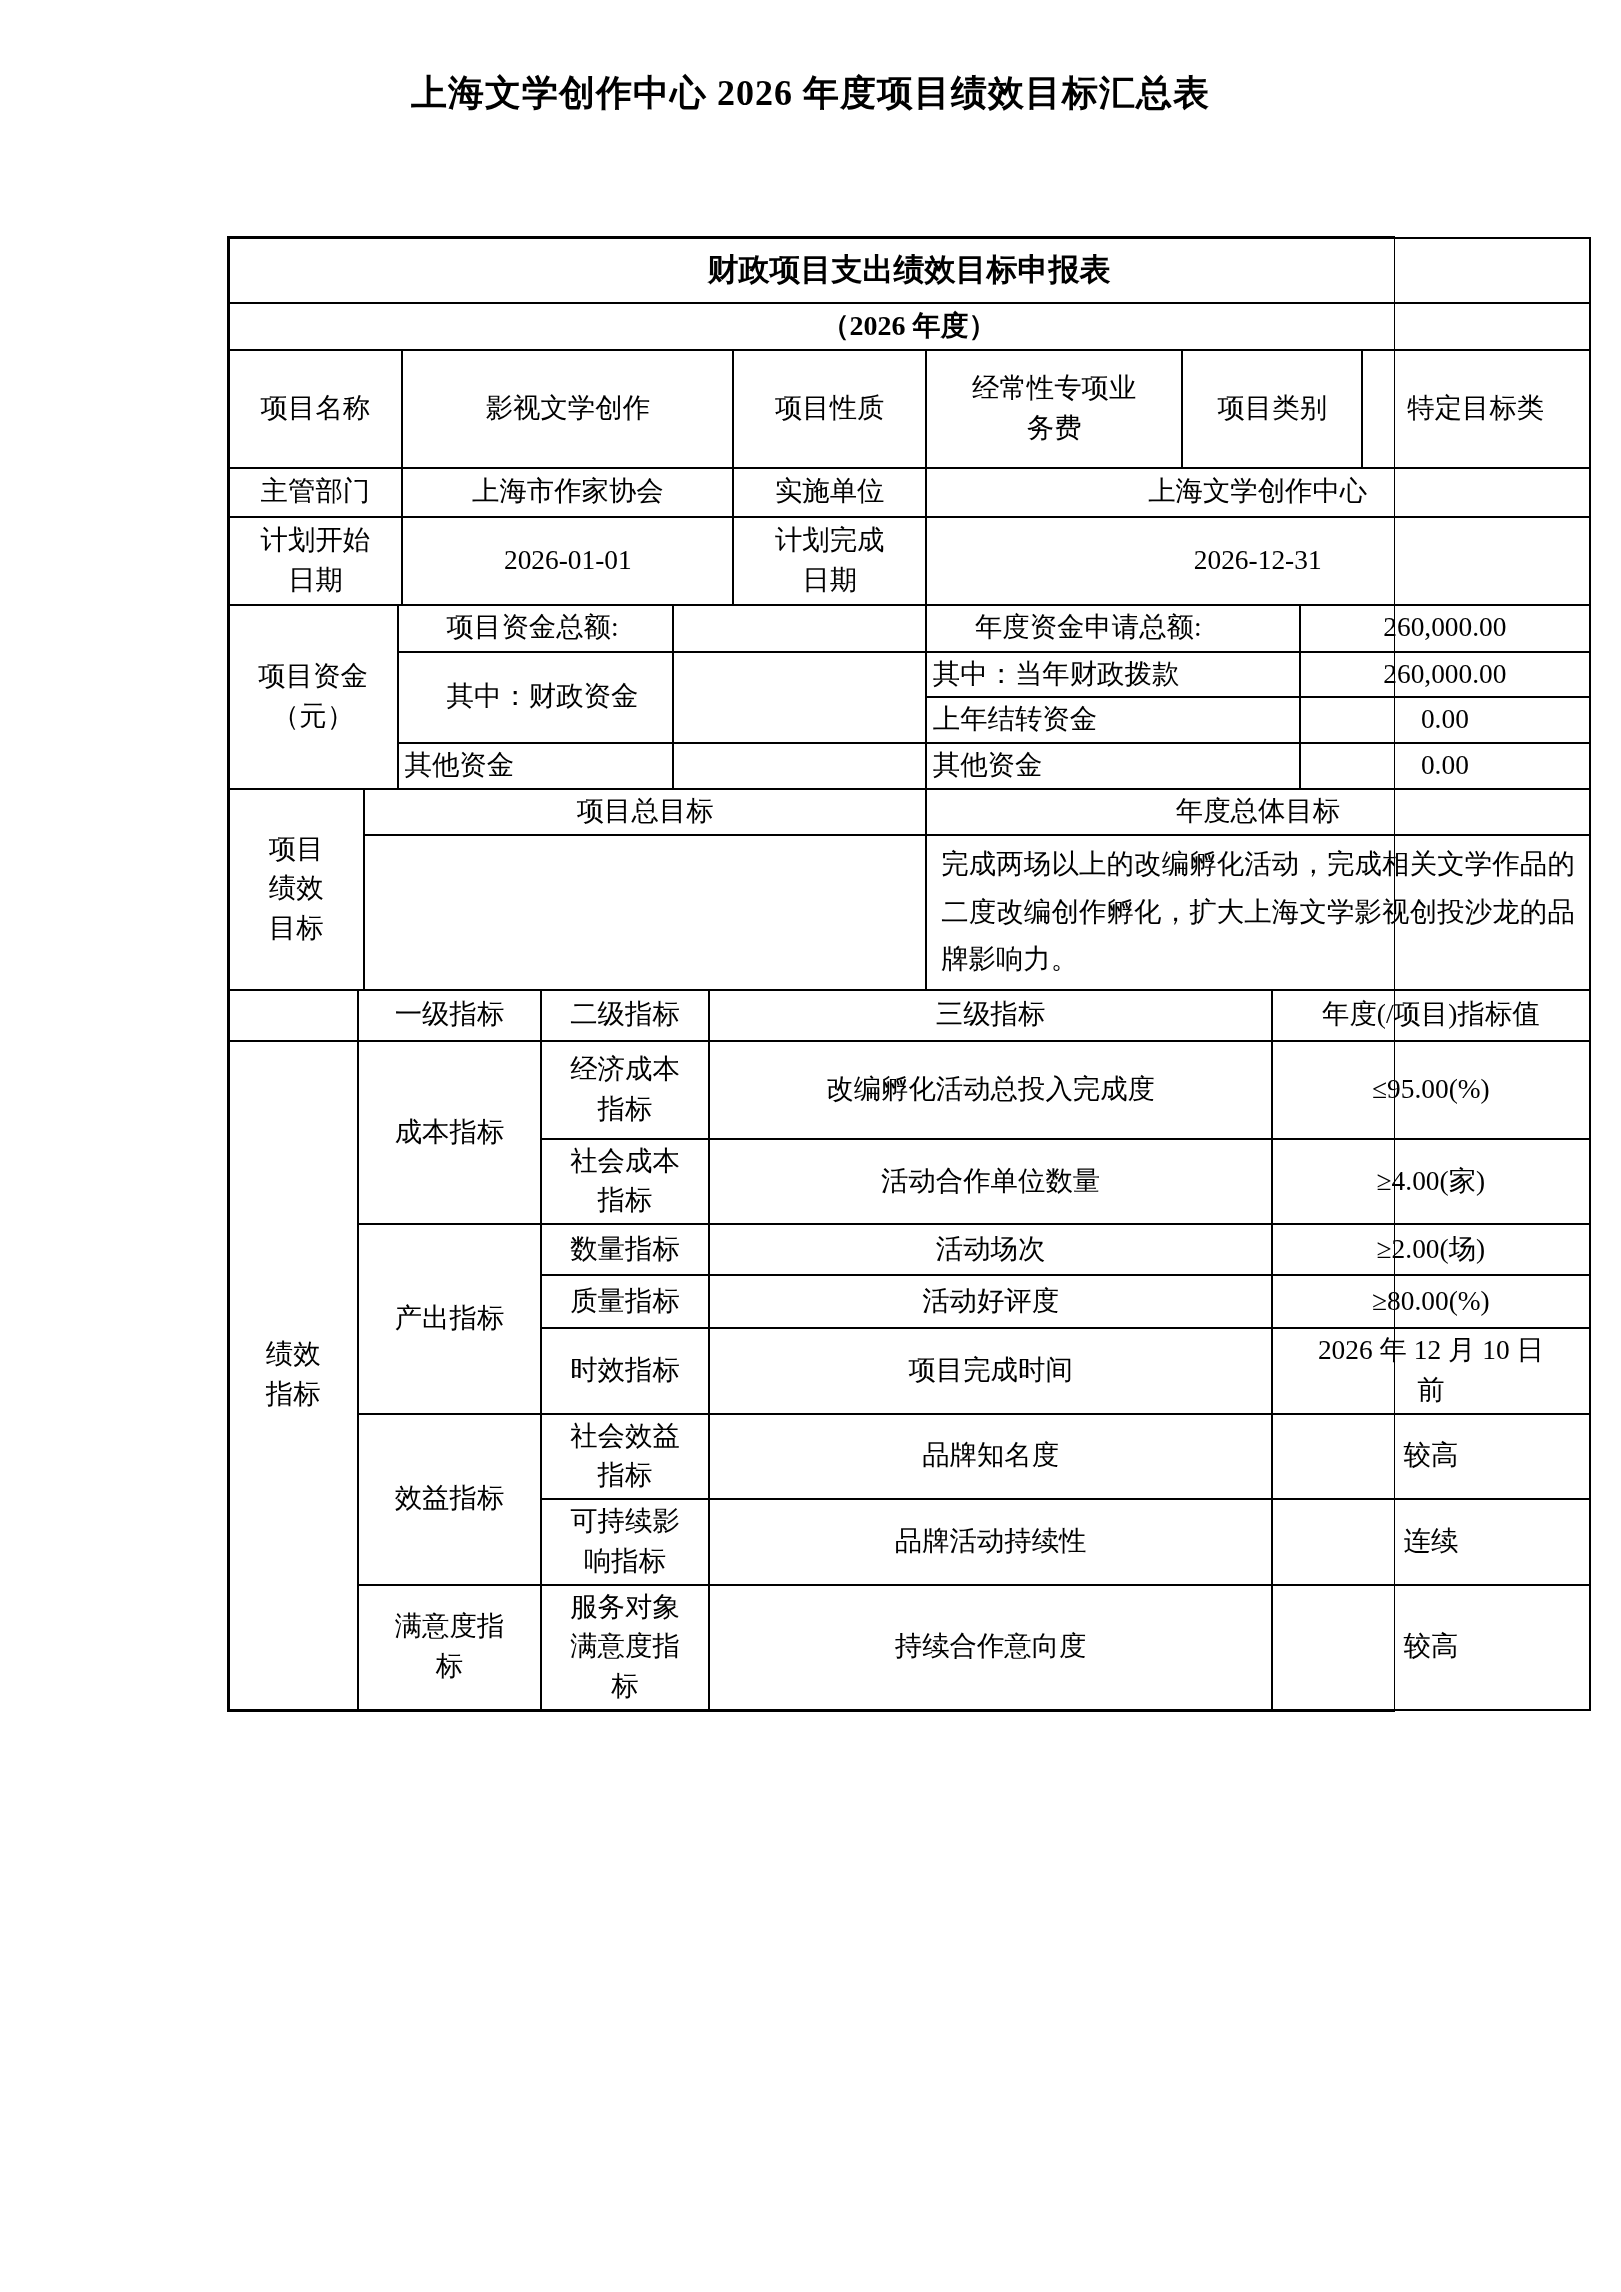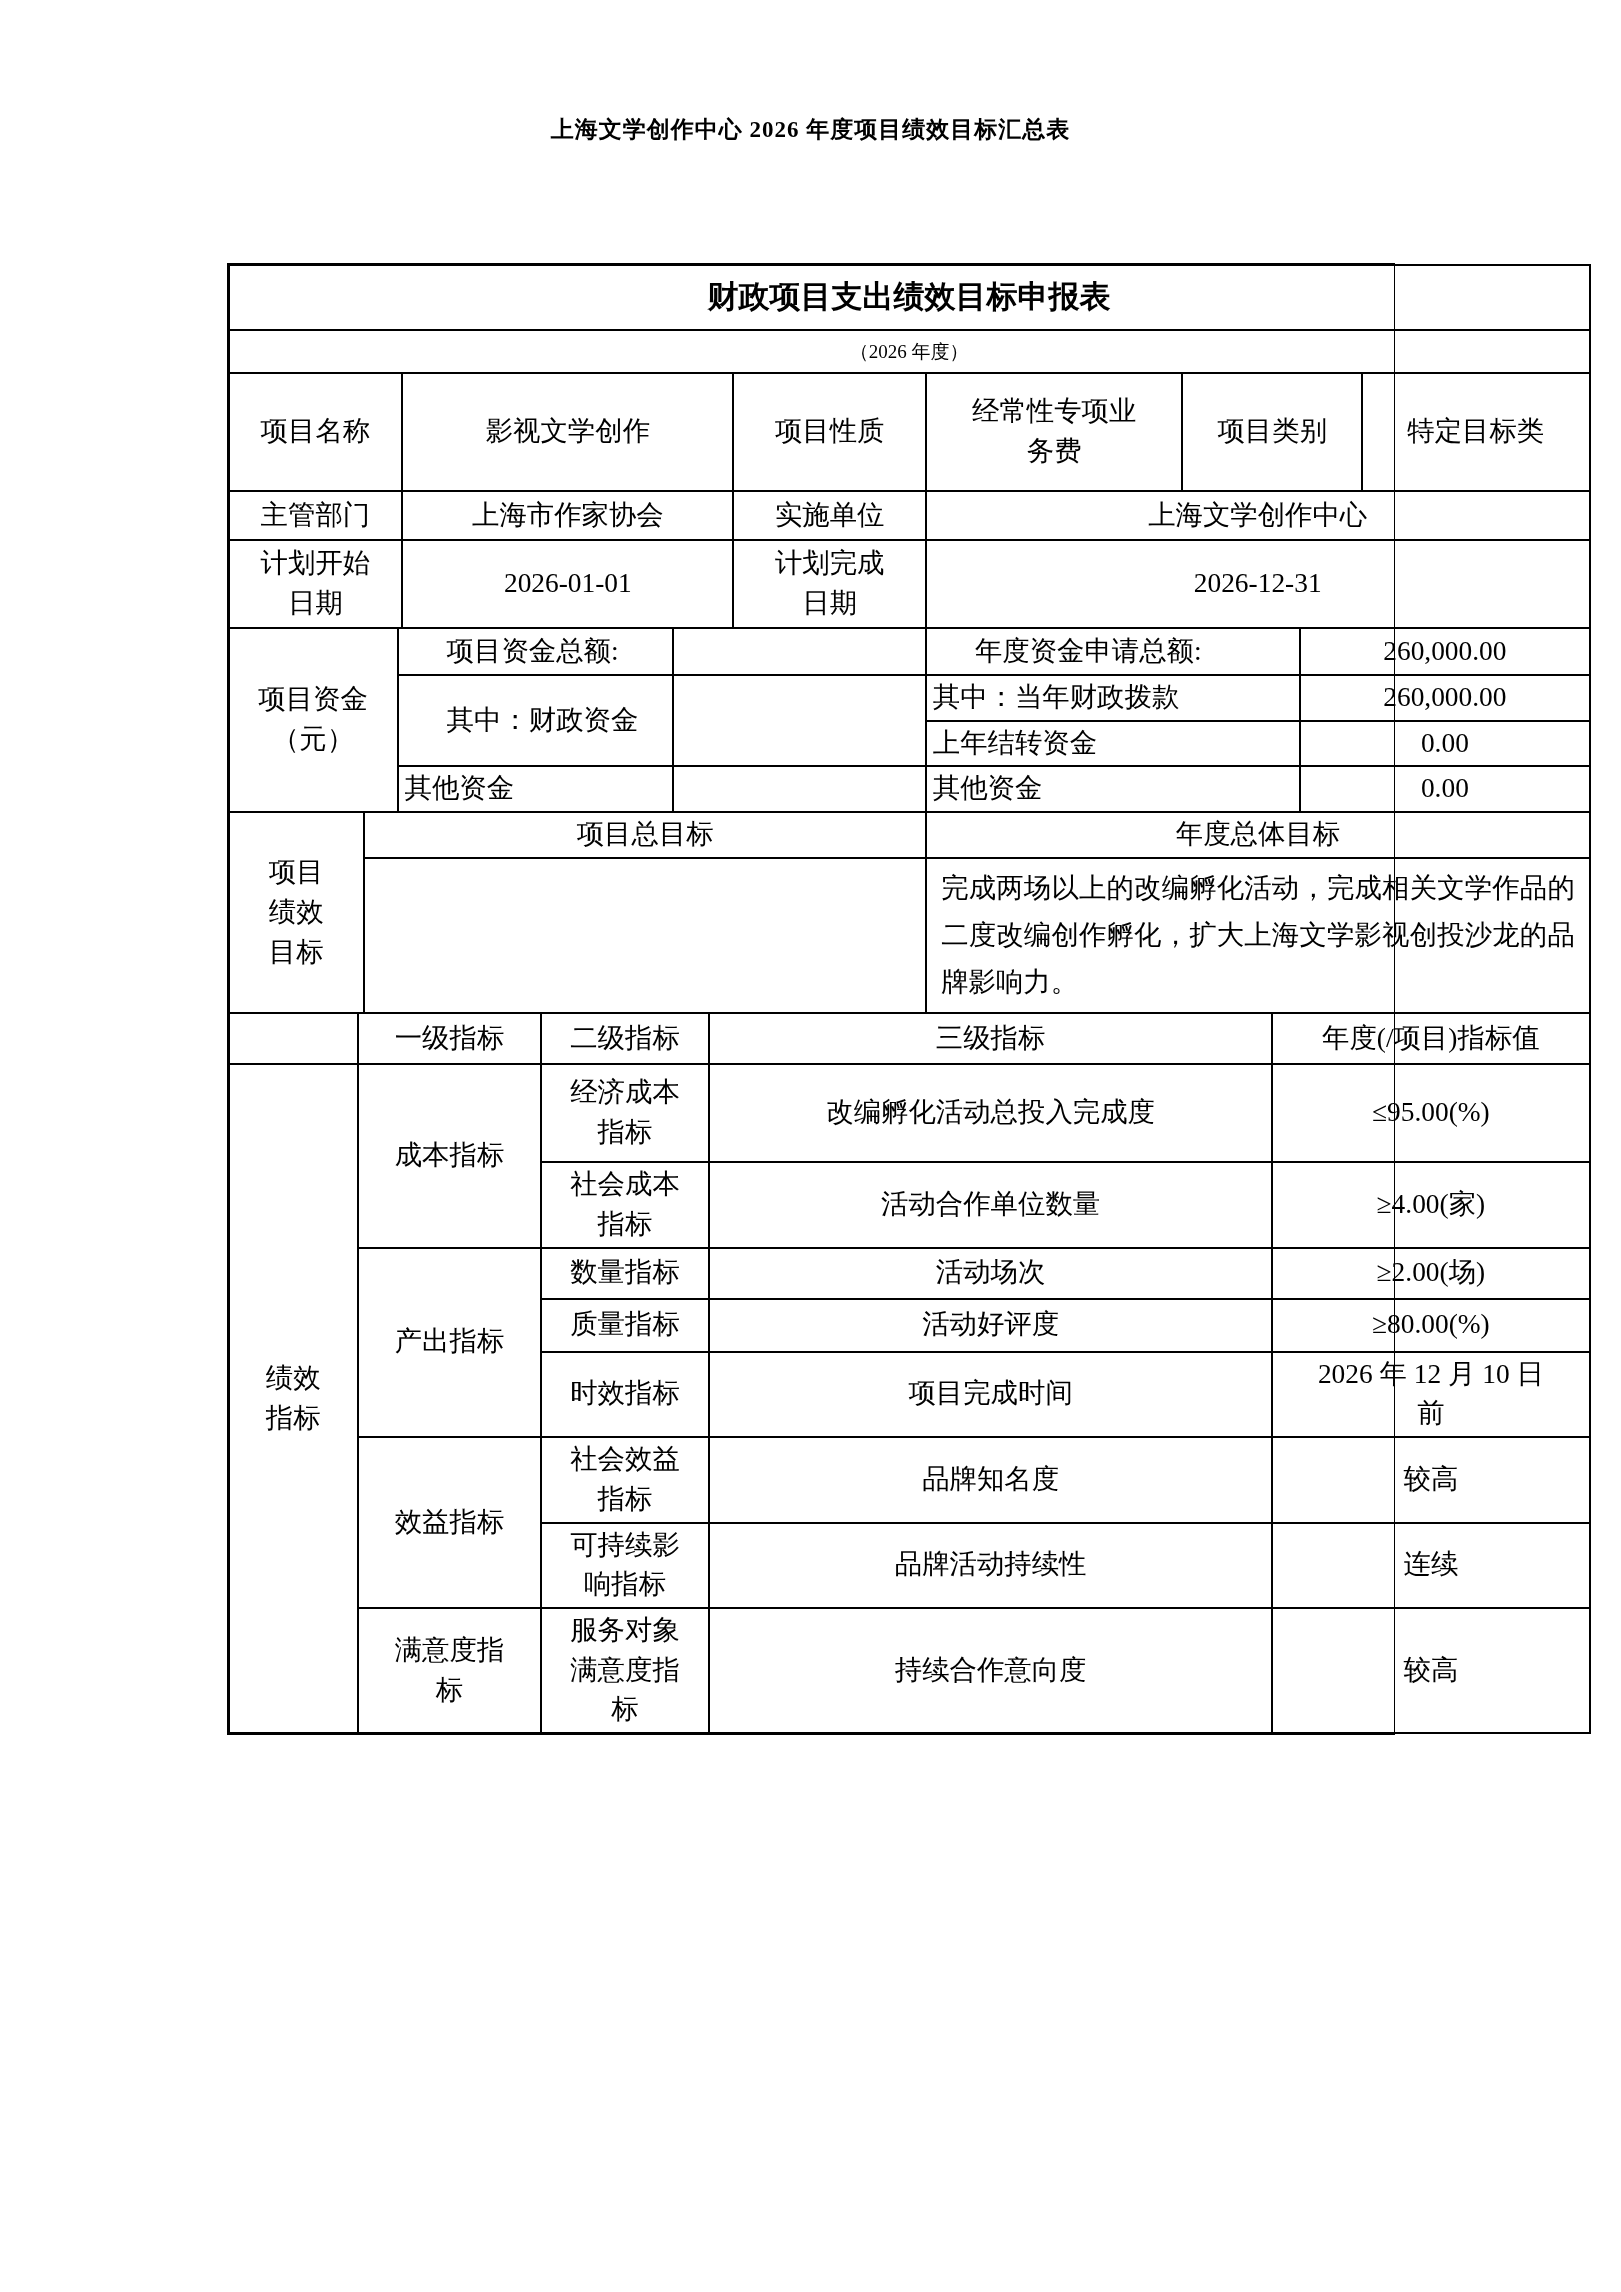--- a/index.html
+++ b/index.html
@@ -3,23 +3,23 @@
 <meta charset="utf-8">
 <style>
   html, body { margin: 0; padding: 0; background: #ffffff; }
   body {
     width: 1621px; height: 2293px;
     font-family: "Liberation Serif", "DejaVu Serif", serif;
     color: #000;
   }
   .page { position: relative; width: 1621px; height: 2293px; overflow: hidden; }
   .doc-title {
-    margin: 0; padding-top: 114px;
+    margin: 0; padding-top: 69px;
     text-align: center;
-    font-size: 23px; font-weight: bold;
+    font-size: 36px; font-weight: bold;
     letter-spacing: 1px;
   }
   .table-wrap {
     width: 1166px;
     margin: 118px auto 0 auto;
     border: 1px solid #000;
   }
   .table-wrap table {
     border-collapse: collapse;
     table-layout: fixed;
@@ -31,21 +31,21 @@
     text-align: center;
     vertical-align: middle;
     font-size: 27.4px;
     line-height: 1.45;
     padding: 2px 5.9px;
     white-space: pre-line;
     overflow: hidden;
     word-break: break-all;
   }
   .form-title td { font-weight: bold; font-size: 31px; }
-  .form-year td { font-size: 19px; }
+  .form-year td { font-size: 28px; font-weight: bold; }
   .al { text-align: left; padding-left: 48px; }
   .ar { text-align: left; }
   .goal-text {
     text-align: left;
     text-align: justify;
     white-space: normal;
     padding: 5.9px 13.7px;
     line-height: 1.72;
   }
 </style>

